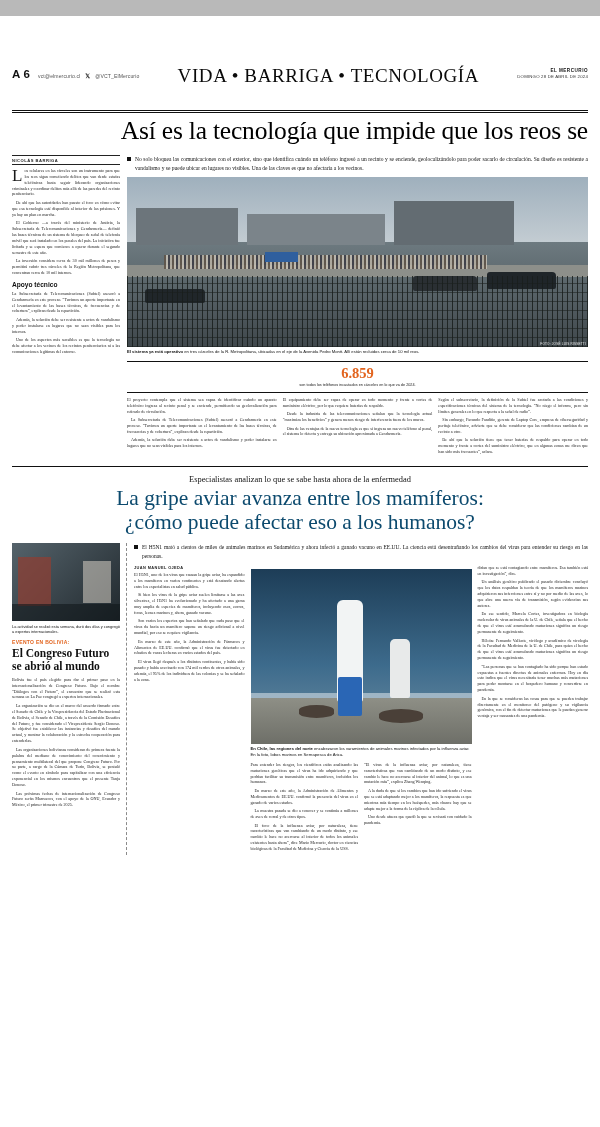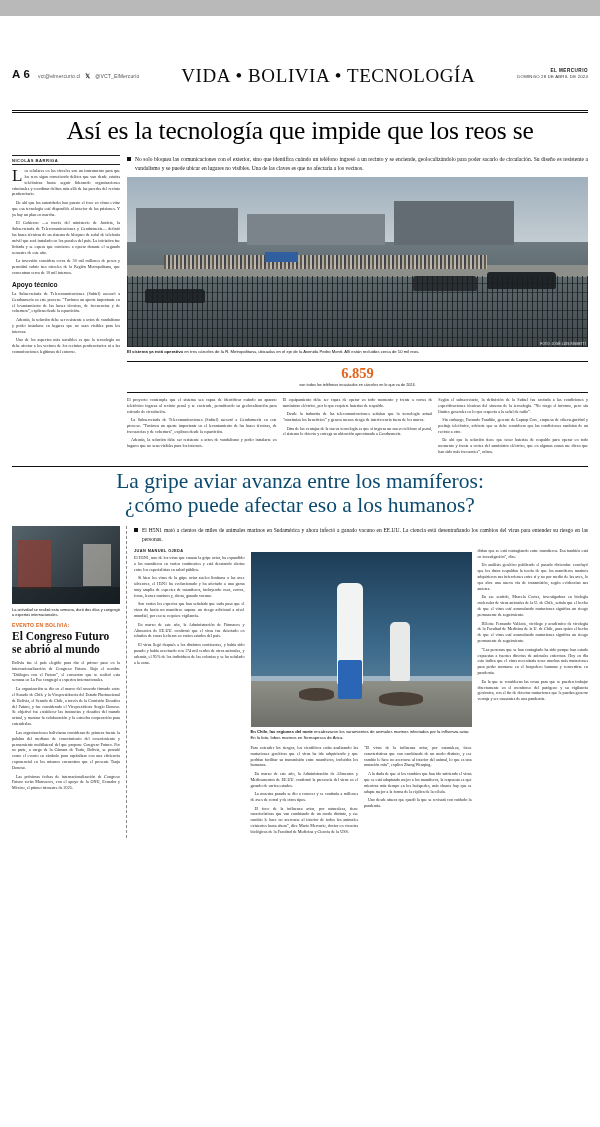--- a/index.html
+++ b/index.html
@@ -35,21 +35,21 @@
   .mh-brand{font-size:4.6px;font-weight:bold;letter-spacing:.5px;color:#111;}
   .mh-date{font-size:4.3px;color:#333;letter-spacing:.2px;}
   .rule-thick{border-top:1.6px solid #111;margin-top:2px;}
   .rule-thin{border-top:.6px solid #111;margin-top:1.4px;}
 
   
   .kicker{
     text-align:center;font-size:9.6px;color:#111;margin-top:12px;letter-spacing:.15px;
   }
   .headline{
-    text-align:center;
+    text-align:right;
     font-size:25.5px;line-height:1.14;
     color:#000;margin:3px 0 0 0;font-weight:normal;letter-spacing:-.2px;
   }
 
   
   .art1{margin-top:10px;display:flex;gap:7px;}
   .col-narrow{width:108px;flex:0 0 108px;}
   .art1-main{flex:1;min-width:0;}
 
   .byline{
@@ -172,21 +172,21 @@
 
   <div class="masthead">
     <div class="mh-left">
       <span class="folio">A 6</span>
       <span class="mh-social">
         <span>vct@elmercurio.cl</span>
         <span class="x-glyph">𝕏</span>
         <span>@VCT_ElMercurio</span>
       </span>
     </div>
-    <div class="section-title">VIDA • BOLIVIA • TECNOLOGÍA</div>
+    <div class="section-title">VIDA • BARRIGA • TECNOLOGÍA</div>
     <div class="mh-right">
       <div class="mh-brand">EL MERCURIO</div>
       <div class="mh-date">DOMINGO 28 DE ABRIL DE 2024</div>
     </div>
   </div>
   <div class="rule-thick"></div>
   <div class="rule-thin"></div>
 
   <h1 class="headline">
     <span>Así es la tecnología que impide que los reos se</span><br>
@@ -259,20 +259,21 @@
           <p class="noind">Según el subsecretario, la definición de la Subtel fue acotada a las condiciones y especificaciones técnicas del sistema de la tecnología. “No niego el informe, pero sin límites generales en lo que respecta a la señal de radio”.</p>
           <p>Sin embargo, Facundo Fandiño, gerente de Laptop Core, empresa de ciberseguridad y peritaje telefónico, advierte que se debe considerar que las condiciones cambian de un recinto a otro.</p>
           <p>De ahí que la solución tiene que tener baterías de respaldo para operar en todo momento y frente a cortes del suministro eléctrico, que en algunas zonas me dicen que han sido más frecuentes”, aclara.</p>
         </div>
       </div>
     </div>
   </div>
 
   <div class="big-div"></div>
 
+  <div class="kicker2">Especialistas analizan lo que se sabe hasta ahora de la enfermedad</div>
   <h1 class="headline2">
     <span>La gripe aviar avanza entre los mamíferos:</span><br>
     <span>¿cómo puede afectar eso a los humanos?</span>
   </h1>
 
   <div class="art2">
 
     <div class="col-narrow dashed-col">
       <div class="sidebar-photo">
         <div class="sp-a"></div>

